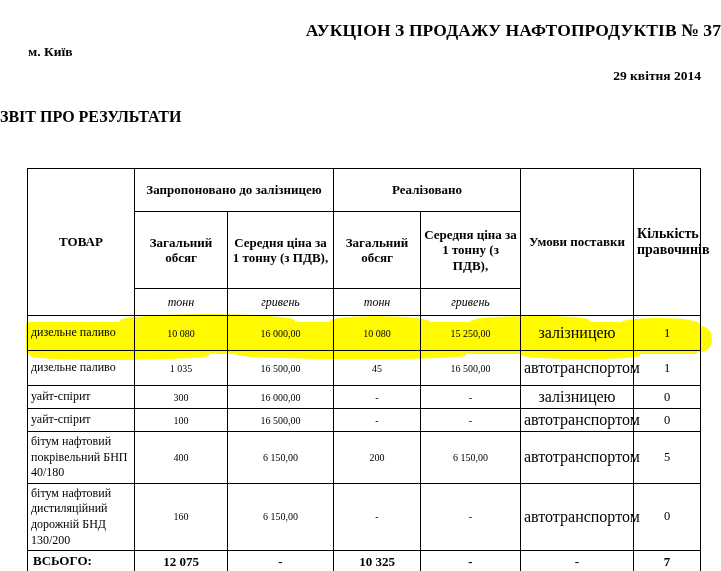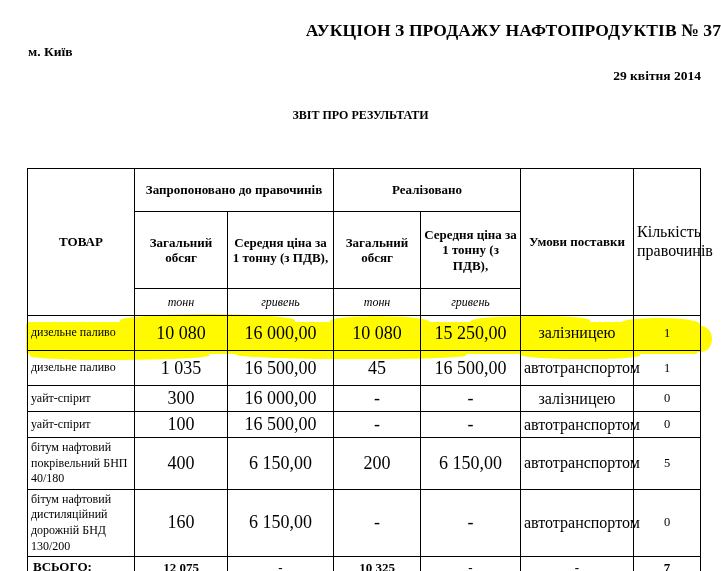--- a/index.html
+++ b/index.html
@@ -51,22 +51,21 @@
     font-size: 13.5px;
     font-weight: bold;
     margin-top: 8px;
   }
 
   .subtitle {
     position: absolute;
     top: 108px;
     left: 0;
     width: 721px;
-    text-align: center;
-    font-size: 12px;
+    font-size: 16px;
     font-weight: bold;
   }
 
   
   .hl {
     position: absolute;
     background: #fffa00;
     z-index: 0;
     pointer-events: none;
   }
@@ -156,41 +155,41 @@
     background: transparent;
   }
 
   th.hdr {
     font-size: 13px;
     font-weight: bold;
     text-align: center;
     line-height: 1.16;
   }
   th.hdr-small {
-    font-size: 16px;
-    font-weight: normal;
+    font-size: 14px;
+    font-weight: bold;
     text-align: center;
     line-height: 1.16;
   }
   th.unit {
     font-size: 12px;
     font-style: italic;
     font-weight: normal;
     text-align: center;
     height: 22px;
   }
 
   td.prod {
     font-size: 12px;
     text-align: left;
     padding-left: 5px;
     line-height: 1.3;
   }
   td.num {
-    font-size: 18px;
+    font-size: 10px;
     text-align: center;
   }
   td.terms {
     font-size: 16px;
     text-align: center;
   }
   td.cnt {
     font-size: 12.5px;
     text-align: center;
   }
@@ -246,21 +245,21 @@
           <col class="c-v1">
           <col class="c-p1">
         <col class="c-v2">
           <col class="c-p2">
           <col class="c-terms">
           <col class="c-cnt">
       </colgroup>
       <thead>
         <tr>
           <th class="hdr" rowspan="3">ТОВАР</th>
-          <th class="hdr" colspan="2" style="height:38px">Запропоновано до правочинів</th>
+          <th class="hdr" colspan="2" style="height:38px">Запропоновано до залізницею</th>
           <th class="hdr" colspan="2">Реалізовано</th>
           <th class="hdr" rowspan="3">Умови поставки</th>
           <th class="hdr-small" rowspan="3">Кількість правочинів</th>
         </tr>
         <tr>
           <th class="hdr" style="height:72px">Загальний обсяг</th>
           <th class="hdr">Середня ціна за 1 тонну (з ПДВ),</th>
           <th class="hdr">Загальний обсяг</th>
           <th class="hdr">Середня ціна за 1 тонну (з ПДВ),</th>
         </tr>

